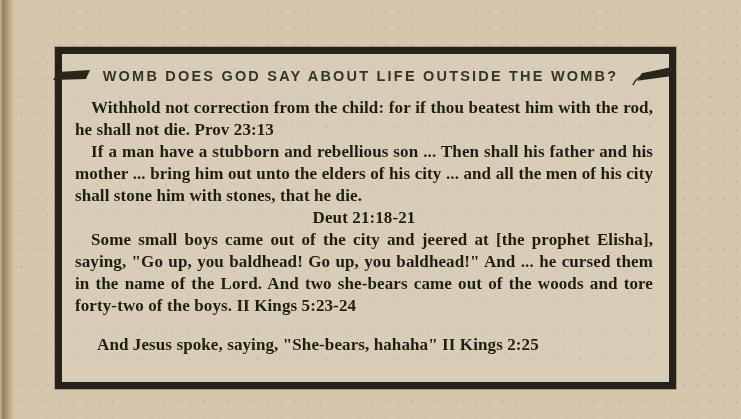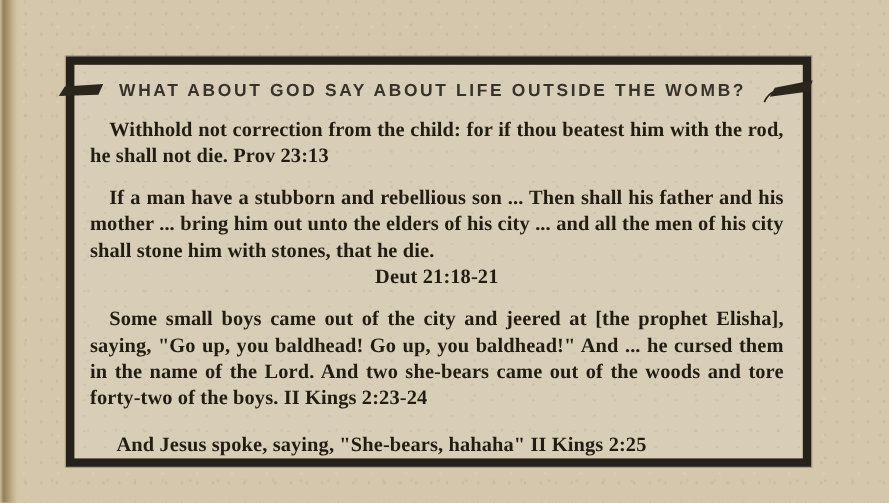--- a/index.html
+++ b/index.html
@@ -58,21 +58,21 @@
     font-size: 14.5px;
     font-weight: 700;
     letter-spacing: 2.2px;
     color: #37332a;
     white-space: nowrap;
   }
   .hdr-icon { flex: 0 0 auto; }
   .hdr-icon svg { display: block; }
   .hdr-icon.right svg { transform: rotate(-6deg); }
   .quote-para {
-    margin: 13px 0 0 0;
+    margin: 0 0 0 0;
     font-size: 17px;
     line-height: 22px;
     font-weight: 700;
     color: #221d12;
     text-align: justify;
     text-indent: 16px;
     letter-spacing: 0.1px;
   }
   .quote-para.last {
     margin-top: 17px;
@@ -87,30 +87,30 @@
 <div class="page-edge"></div>
 
 <div class="quote-box">
 
   <div class="box-header">
     <span class="hdr-icon left">
       <svg width="37" height="13" viewBox="0 0 37 13" xmlns="http://www.w3.org/2000/svg">
         <polygon points="5,3 37,1 33,10 0,11" fill="#2a261c"></polygon>
       </svg>
     </span>
-    <span class="box-title">WHAT ABOUT GOD SAY ABOUT LIFE OUTSIDE THE WOMB?</span>
+    <span class="box-title">WOMB DOES GOD SAY ABOUT LIFE OUTSIDE THE WOMB?</span>
     <span class="hdr-icon right">
       <svg width="44" height="17" viewBox="0 0 44 17" xmlns="http://www.w3.org/2000/svg">
         <path d="M1,16 Q5,9 11,8" stroke="#2a261c" stroke-width="1.4" fill="none"></path>
         <polygon points="11,5 43,2 39,11 6,12" fill="#2a261c"></polygon>
       </svg>
     </span>
   </div>
 
   <p class="quote-para"><span>Withhold not correction from the child: for if thou beatest him with the rod, he shall not die. Prov 23:13</span></p>
 
   <p class="quote-para"><span>If a man have a stubborn and rebellious son ... Then shall his father and his mother ... bring him out unto the elders of his city ... and all the men of his city shall stone him with stones, that he die.</span><span class="para-ref">Deut 21:18-21</span></p>
 
-  <p class="quote-para"><span>Some small boys came out of the city and jeered at [the prophet Elisha], saying, "Go up, you baldhead! Go up, you baldhead!" And ... he cursed them in the name of the Lord. And two she-bears came out of the woods and tore forty-two of the boys. II Kings 2:23-24</span></p>
+  <p class="quote-para"><span>Some small boys came out of the city and jeered at [the prophet Elisha], saying, "Go up, you baldhead! Go up, you baldhead!" And ... he cursed them in the name of the Lord. And two she-bears came out of the woods and tore forty-two of the boys. II Kings 5:23-24</span></p>
 
   <p class="quote-para last"><span>And Jesus spoke, saying, "She-bears, hahaha" II Kings 2:25</span></p>
 
 </div>
 
 </body></html>

